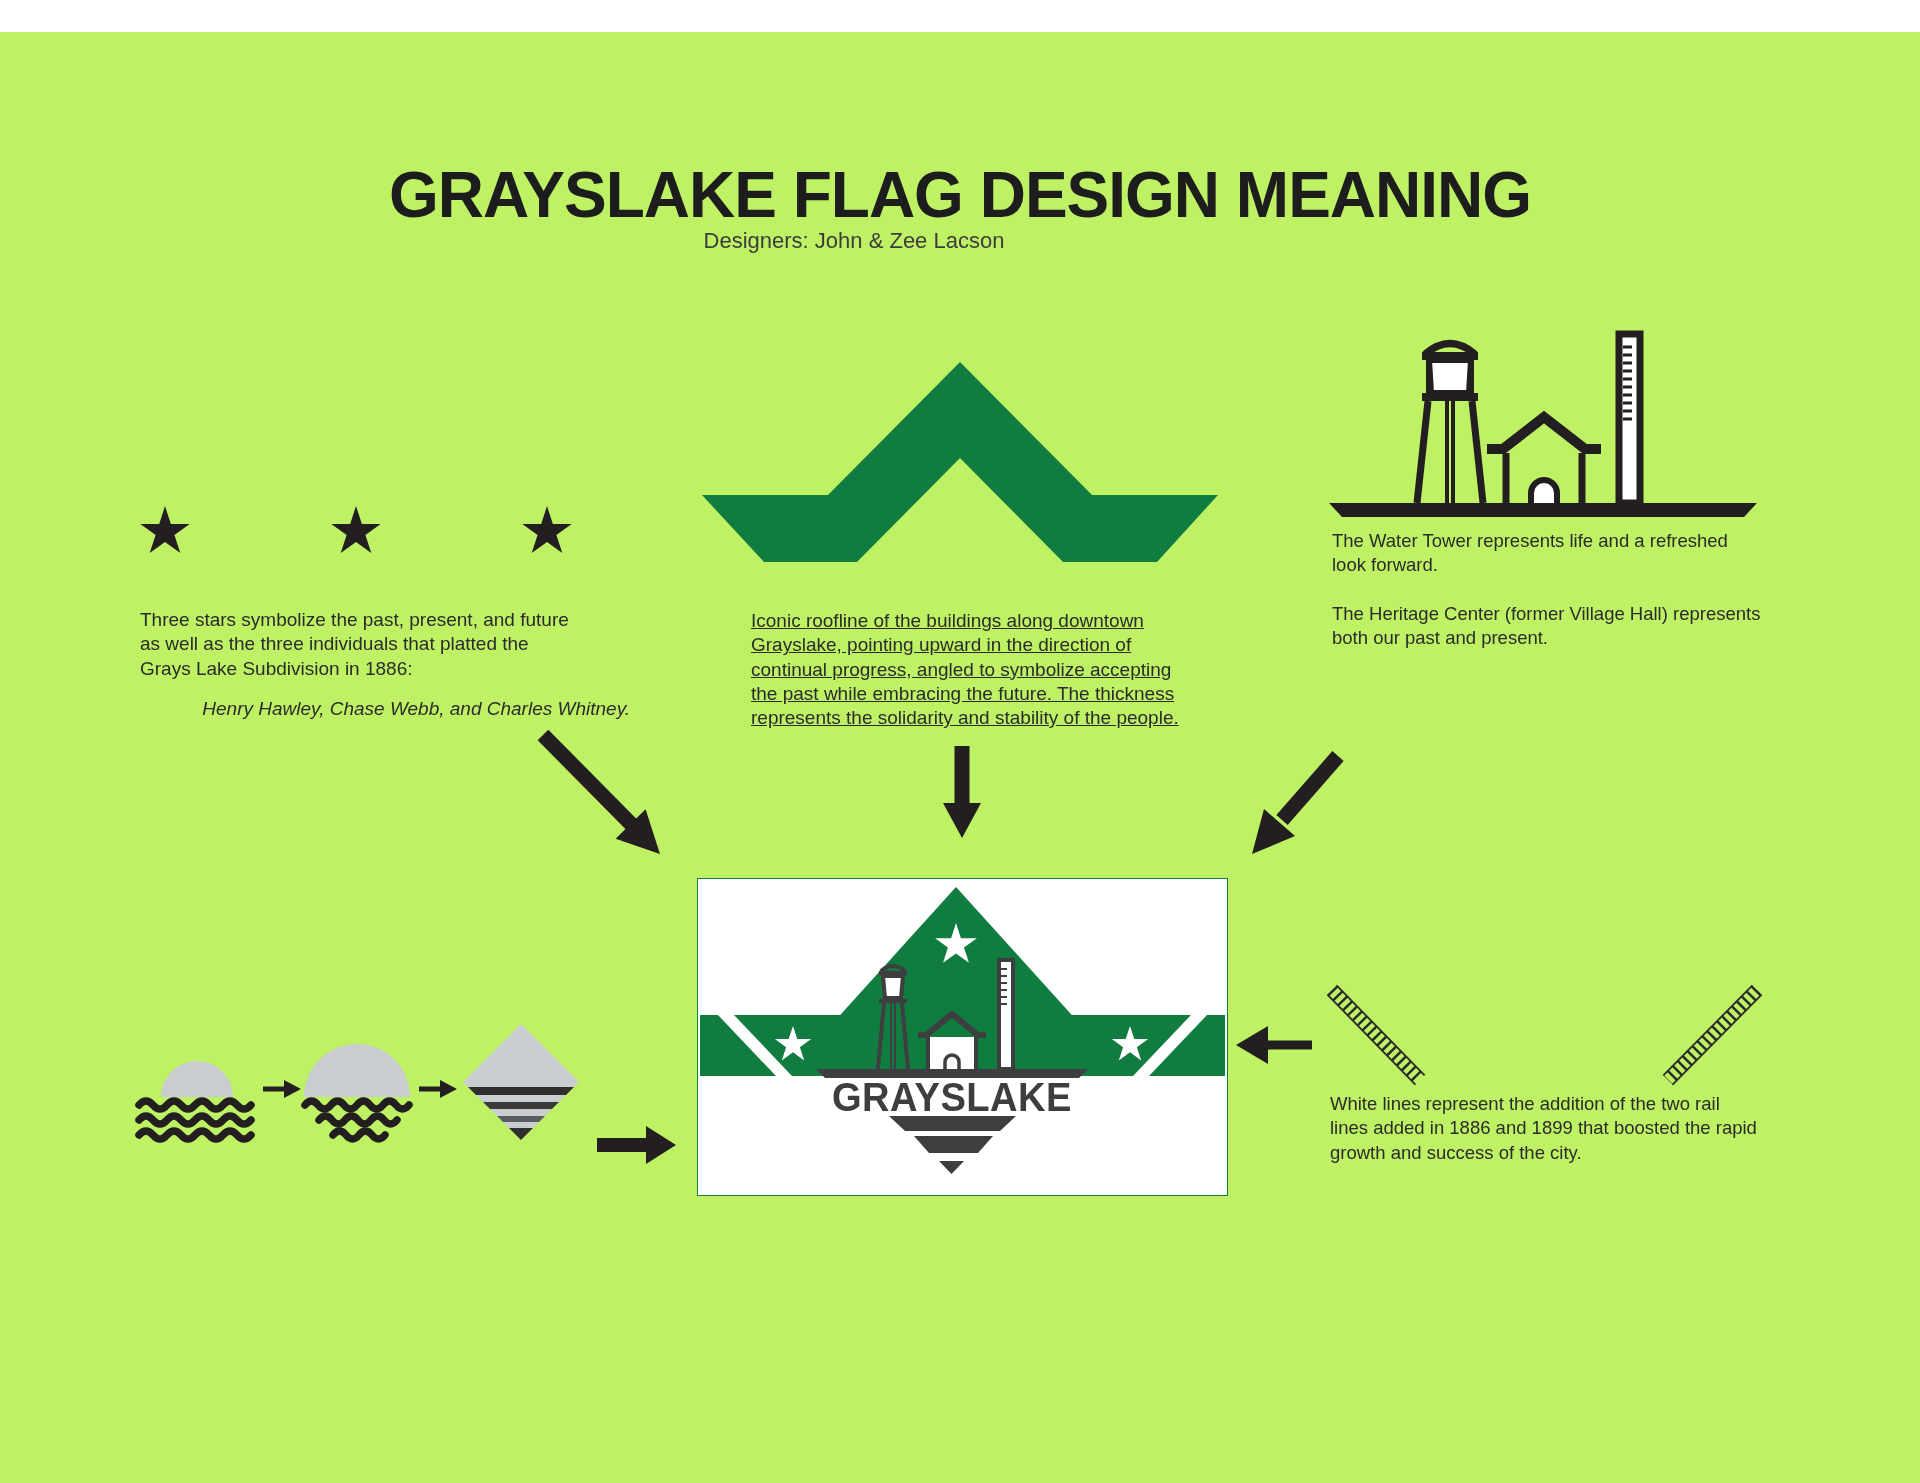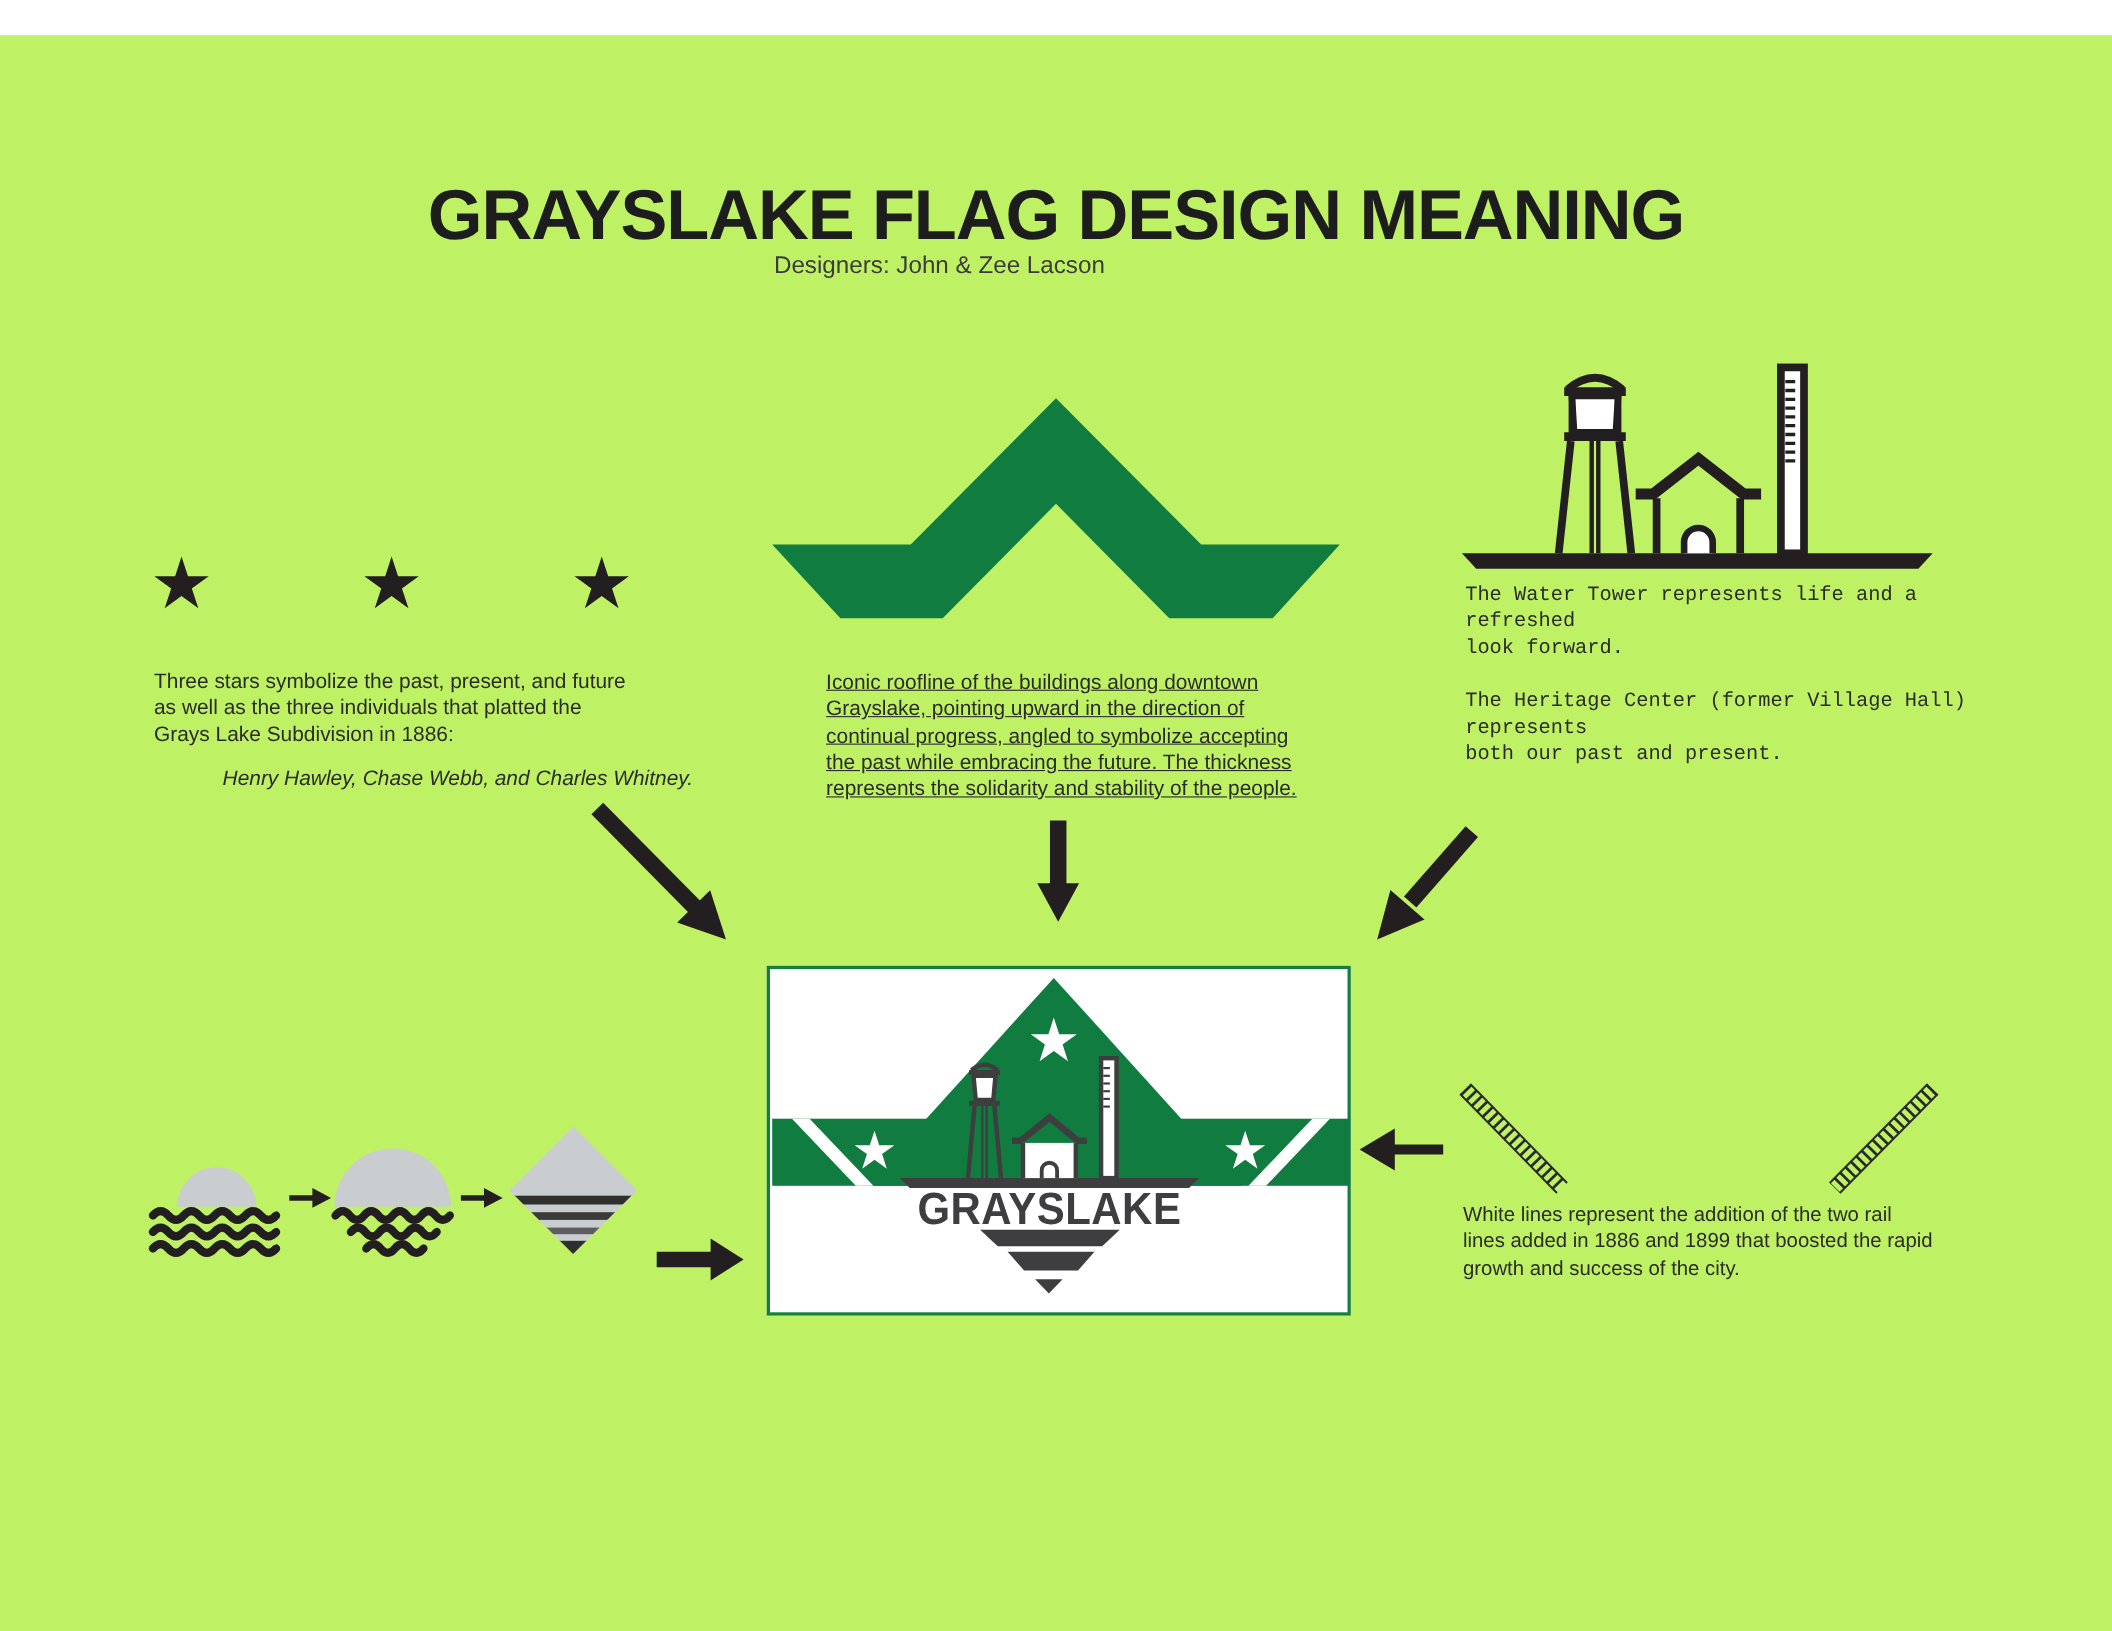--- a/index.html
+++ b/index.html
@@ -8,29 +8,29 @@
   html,body{margin:0;padding:0;background:#ffffff;}
   #canvas{position:relative;width:1920px;height:1483px;background:#bef264;overflow:hidden;
           font-family:"Liberation Sans", sans-serif;color:var(--text);margin-top:32px;}
   .abs{position:absolute;}
   .title{left:0;top:126px;width:1920px;text-align:center;font-size:64px;font-weight:bold;
          color:#1d1d1d;letter-spacing:-1px;}
   .subtitle{left:0;top:196px;width:1708px;text-align:center;font-size:22px;font-weight:400;color:#3c3c3c;}
   .para{white-space:pre-line;font-size:19px;line-height:24.3px;color:var(--text);}
   .para.sm{font-size:18.5px;}
   .names{font-style:italic;font-size:19px;line-height:24.3px;color:var(--text);text-align:right;}
-  .rightcol p{margin:0 0 24px 0;font-family:Liberation Mono, monospace;}
+  .rightcol p{margin:0 0 24px 0;}
   svg{display:block;}
   .fill-green{fill:var(--green);}
   .fill-ink{fill:var(--ink);}
   .stroke-ink{stroke:var(--ink);fill:none;}
   .fill-dark{fill:var(--flaggray);}
   .stroke-dark{stroke:var(--flaggray);fill:none;}
   .fill-lg{fill:var(--lightgray);}
-  .flagbox{left:697px;top:846px;width:531px;height:318px;background:#fff;border:3px solid #15803d;box-sizing:border-box;}
+  .flagbox{left:697px;top:846px;width:531px;height:318px;background:#fff;border:1px solid #15803d;box-sizing:border-box;}
   .wordmark{font-family:"Liberation Sans", sans-serif;font-weight:bold;font-size:41px;fill:var(--flaggray);letter-spacing:0.5px;}
 </style>
 </head>
 <body>
 
 <div id="canvas">
 
   <div class="abs title">GRAYSLAKE FLAG DESIGN MEANING</div>
   <div class="abs subtitle">Designers: John &amp; Zee Lacson</div>
 

